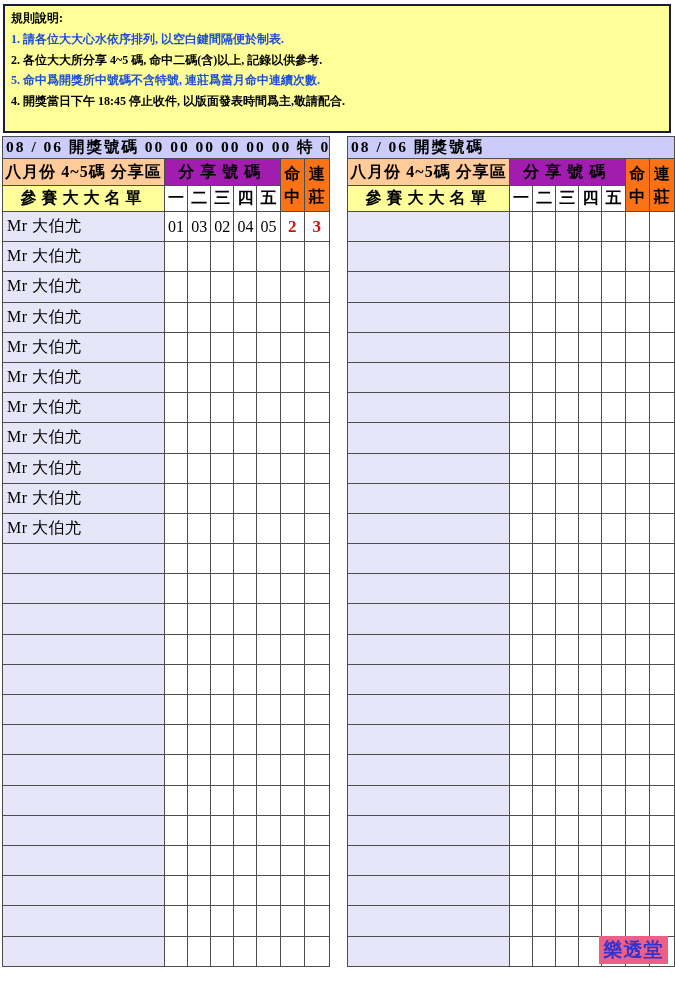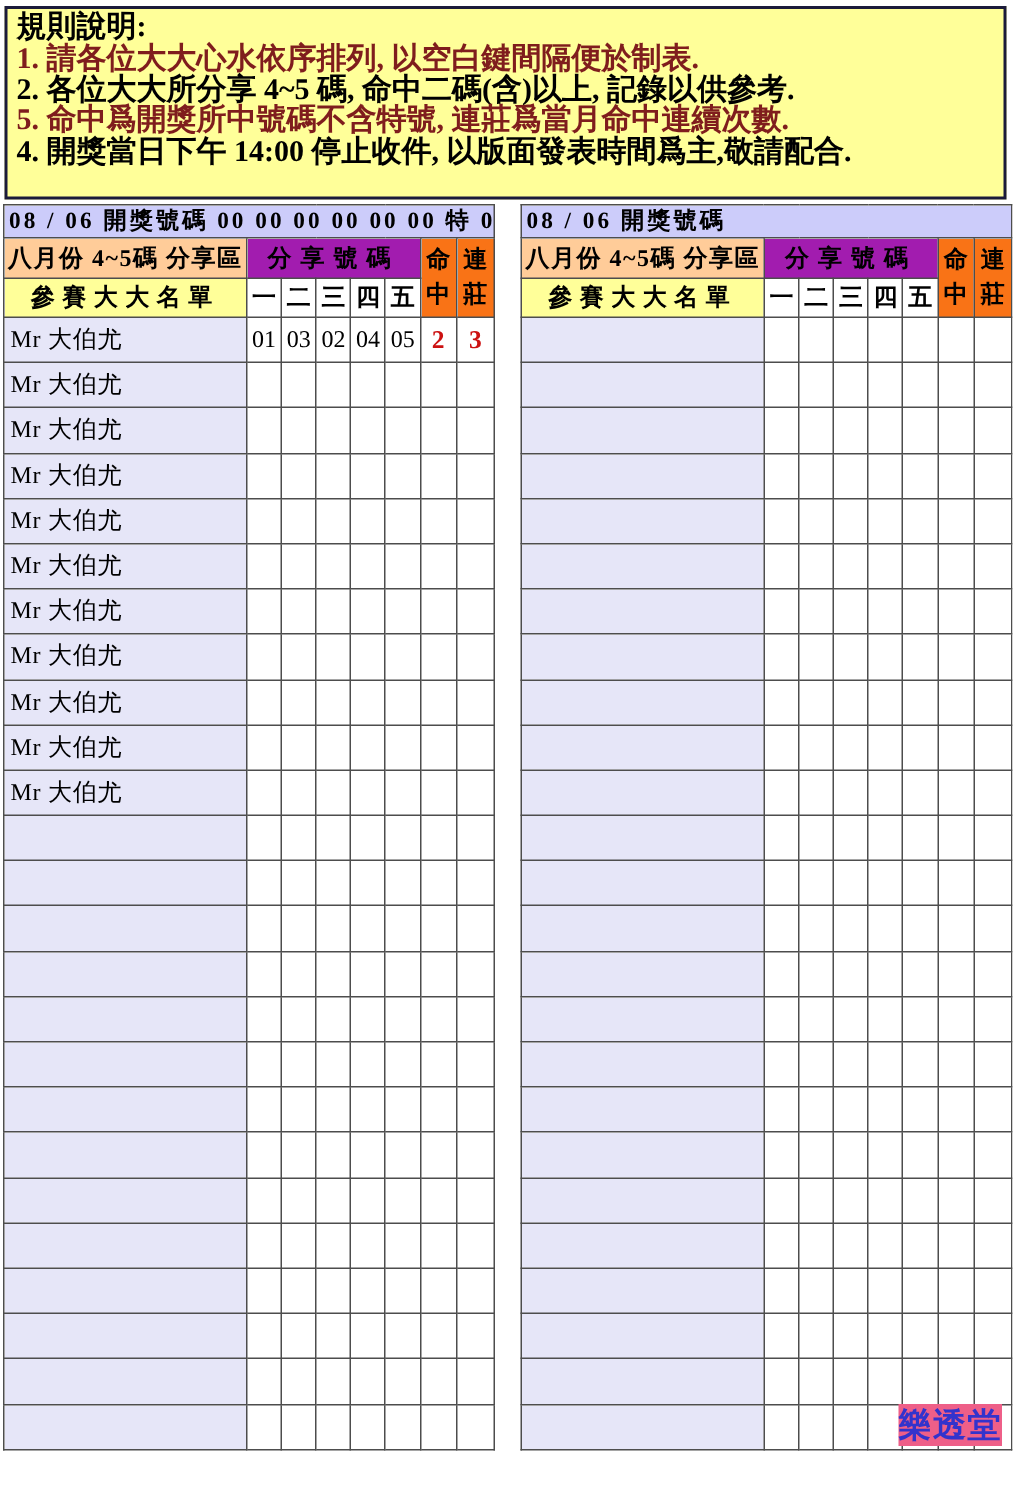--- a/index.html
+++ b/index.html
@@ -5,24 +5,24 @@
   * { box-sizing: border-box; margin: 0; padding: 0; }
   html,body { width: 675px; height: 1000px; background: #ffffff; }
   body { font-family: "Liberation Serif", "DejaVu Serif", serif; position: relative; }
 
   .page { position: absolute; left: 0; top: 0; width: 675px; height: 1000px; background:#fff; }
 
   
   .rules {
     position: absolute; left: 3px; top: 4px; width: 668px; height: 129px;
     background: #ffff99; border: 2px solid #1b1b3a;
-    padding: 2px 6px 0 6px; font-size: 20px; font-weight: bold;
+    padding: 2px 6px 0 6px; font-size: 12px; font-weight: bold;
     line-height: 20.8px; color: #000;
   }
-  .rules div[data-color="blue"]  { color: #7f1d1d; }
+  .rules div[data-color="blue"]  { color: #1d4ed8; }
   .rules div[data-color="black"] { color: #000000; }
 
   
   .panel { position: absolute; top: 136px; }
   .panel-left  { left: 2px; }
   .panel-right { left: 347px; }
 
   table { border-collapse: collapse; table-layout: fixed; width: 328px; }
   td {
     border: 1.6px solid #4d4d4d; overflow: hidden; white-space: nowrap;
@@ -49,35 +49,35 @@
   tbody.grid td.name-cell {
     background: #e6e6f8; text-align: left; padding-left: 4px; letter-spacing: 0.5px;
   }
   tbody.grid td.hit-cell, tbody.grid td.streak-cell {
     color: #cc1111; font-weight: bold; font-size: 17px;
   }
 
   
   .badge {
     position: absolute; right: 7px; bottom: 3px; width: 69px; height: 28px;
-    background: #ee5f88; color: #3333cc; font-weight: bold; font-size: 22px;
+    background: #ee5f88; color: #3333cc; font-weight: bold; font-size: 19px;
     text-align: center; line-height: 28px; letter-spacing: 1px;
   }
 </style>
 </head>
 <body>
 
 <div class="page">
 
   <div class="rules">
     <div>規則說明:</div>
     <div data-color="blue">1. 請各位大大心水依序排列, 以空白鍵間隔便於制表.</div>
     <div data-color="black">2. 各位大大所分享 4~5 碼, 命中二碼(含)以上, 記錄以供參考.</div>
     <div data-color="blue">5. 命中爲開獎所中號碼不含特號, 連莊爲當月命中連續次數.</div>
-    <div data-color="black">4. 開獎當日下午 14:00 停止收件, 以版面發表時間爲主,敬請配合.</div>
+    <div data-color="black">4. 開獎當日下午 18:45 停止收件, 以版面發表時間爲主,敬請配合.</div>
   </div>
 
   <div class="panel panel-left">
     <table>
       <colgroup>
         <col style="width:161px">
           <col style="width:23px">
           <col style="width:23px">
         <col style="width:23px">
           <col style="width:23px">

